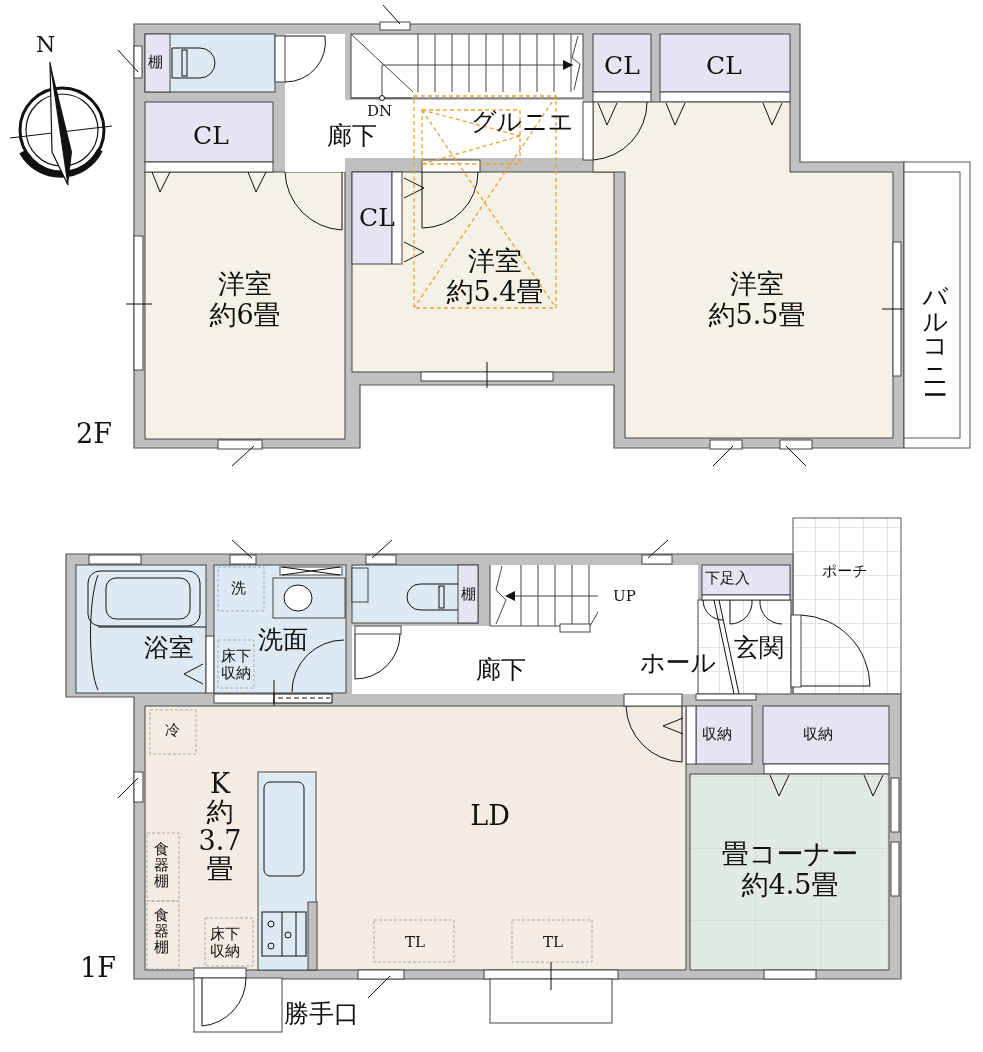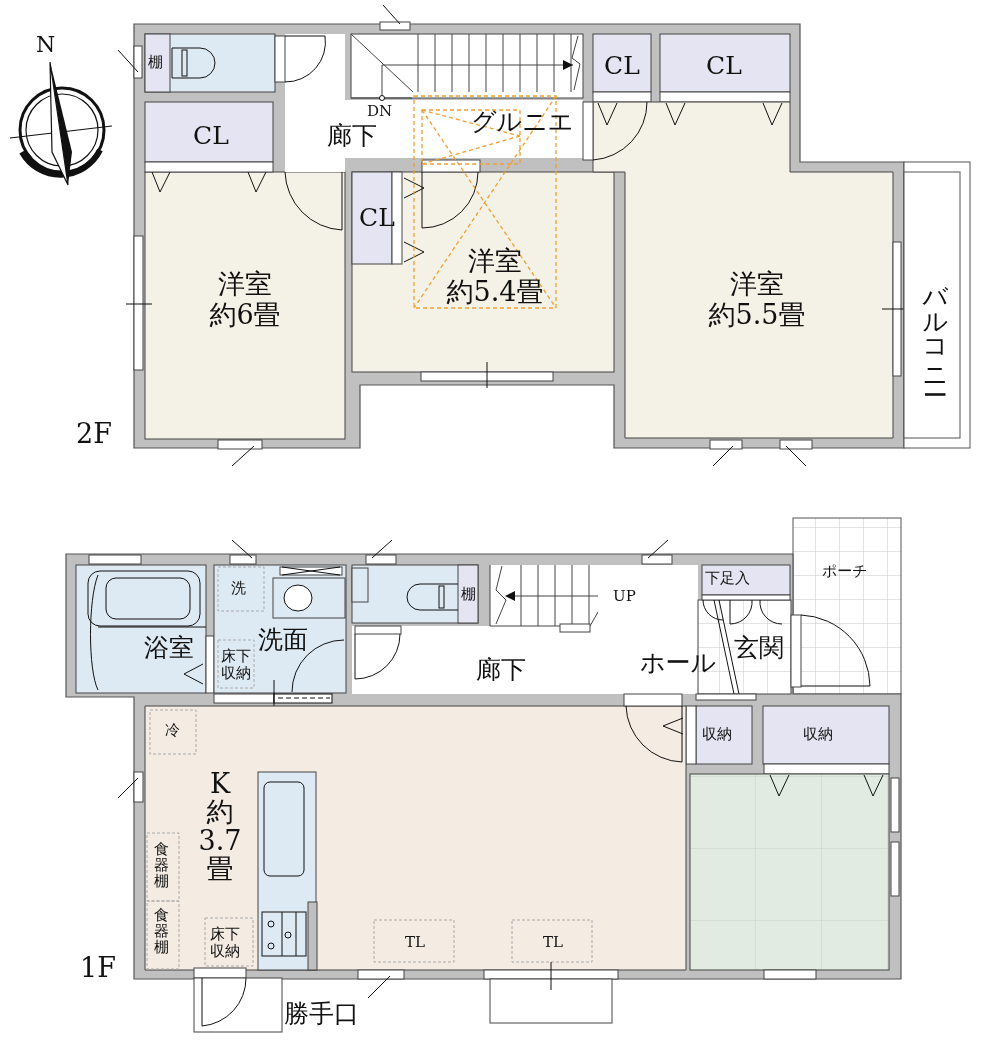--- a/index.html
+++ b/index.html
@@ -310,17 +310,22 @@
 <div class="lbl sm" style="left:154px;top:908px;line-height:1.05;">
   <div>食</div>
   <div>器</div>
   <div>棚</div>
 </div>
 <div class="lbl xs" style="left:210px;top:926px;">
   <div>床下</div>
   <div>収納</div>
 </div>
 <div class="lbl big" style="left:420px;top:800px;width:140px;">
+  <div>LD</div>
 </div>
 <div class="lbl xs" style="left:405px;top:934px;">TL</div>
 <div class="lbl xs" style="left:543px;top:934px;">TL</div>
+<div class="lbl big" style="left:715px;top:838px;width:150px;">
+  <div>畳コーナー</div>
+  <div>約4.5畳</div>
+</div>
 <div class="lbl mid" style="left:284px;top:1000px;">勝手口</div>
 </div>
 
 </body></html>

